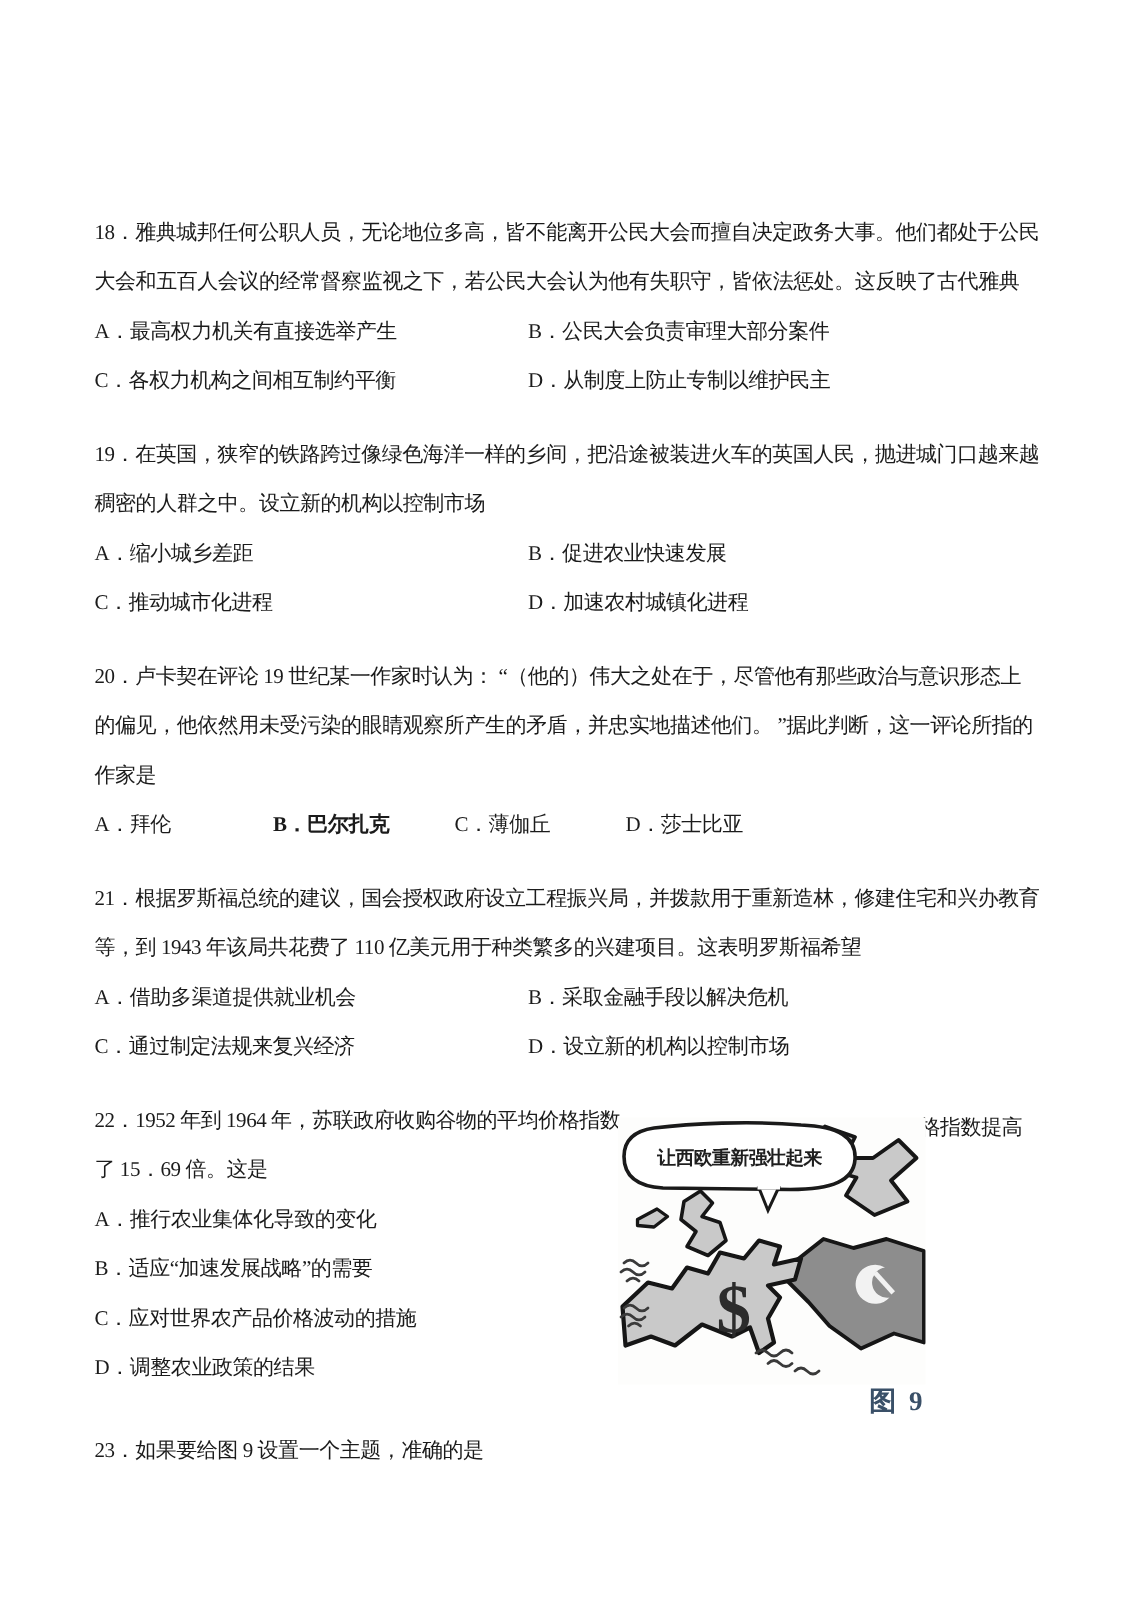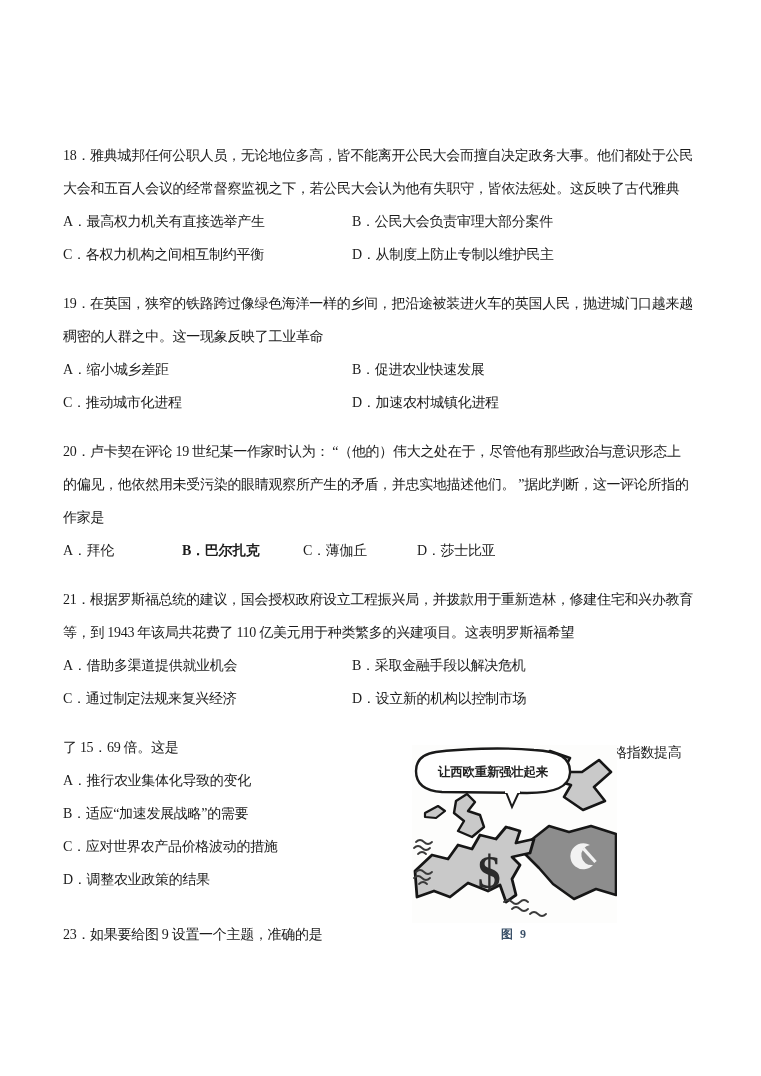--- a/index.html
+++ b/index.html
@@ -26,22 +26,22 @@
   .optrow4 .oc { flex:0 0 114px; }
   .q22 { position:relative; margin-bottom:0; }
   .q22 .frag-right { position:absolute; left:550px; top:5px; }
   .q23 { margin-top:22px; }
   .figure {
     position:absolute; left:349px; top:14px; width:205px;
     text-align:center; line-height:normal;
   }
   .figure svg { display:block; background:#fdfdfc; }
   .figure-caption {
-    margin-top:3px; font-size:12px; font-weight:bold;
-    color:#3a5068; letter-spacing:2px; line-height:17px;
+    margin-top:3px; font-size:18px; font-weight:bold;
+    color:#3a5068; letter-spacing:2px; line-height:17px;text-align:right;
   }
 </style>
 </head>
 <body>
 
 <div id="doc">
 
   <div class="q">
     <div class="line">18．雅典城邦任何公职人员，无论地位多高，皆不能离开公民大会而擅自决定政务大事。他们都处于公民</div>
     <div class="line">大会和五百人会议的经常督察监视之下，若公民大会认为他有失职守，皆依法惩处。这反映了古代雅典</div>
@@ -50,21 +50,21 @@
       <span>B．公民大会负责审理大部分案件</span>
     </div>
     <div class="optrow">
       <span class="col1">C．各权力机构之间相互制约平衡</span>
       <span>D．从制度上防止专制以维护民主</span>
     </div>
   </div>
 
   <div class="q">
     <div class="line">19．在英国，狭窄的铁路跨过像绿色海洋一样的乡间，把沿途被装进火车的英国人民，抛进城门口越来越</div>
-    <div class="line">稠密的人群之中。这一现象反映了工业革命</div>
+    <div class="line">稠密的人群之中。设立新的机构以控制市场</div>
     <div class="optrow">
       <span class="col1">A．缩小城乡差距</span>
       <span>B．促进农业快速发展</span>
     </div>
     <div class="optrow">
       <span class="col1">C．推动城市化进程</span>
       <span>D．加速农村城镇化进程</span>
     </div>
   </div>
 
@@ -88,20 +88,21 @@
       <span>B．采取金融手段以解决危机</span>
     </div>
     <div class="optrow">
       <span class="col1">C．通过制定法规来复兴经济</span>
       <span>D．设立新的机构以控制市场</span>
     </div>
   </div>
 
   <div class="q q22">
     <div class="line" style="position:relative">
+      <span>22．1952 年到 1964 年，苏联政府收购谷物的平均价格指数</span>
       <span class="frag-right">格指数提高</span>
     </div>
     <div class="line">了 15．69 倍。这是</div>
     <div class="line">A．推行农业集体化导致的变化</div>
     <div class="line">B．适应“加速发展战略”的需要</div>
     <div class="line">C．应对世界农产品价格波动的措施</div>
     <div class="line">D．调整农业政策的结果</div>
 
     <div class="figure">
       <svg width="205" height="178" viewBox="0 0 205 178">

